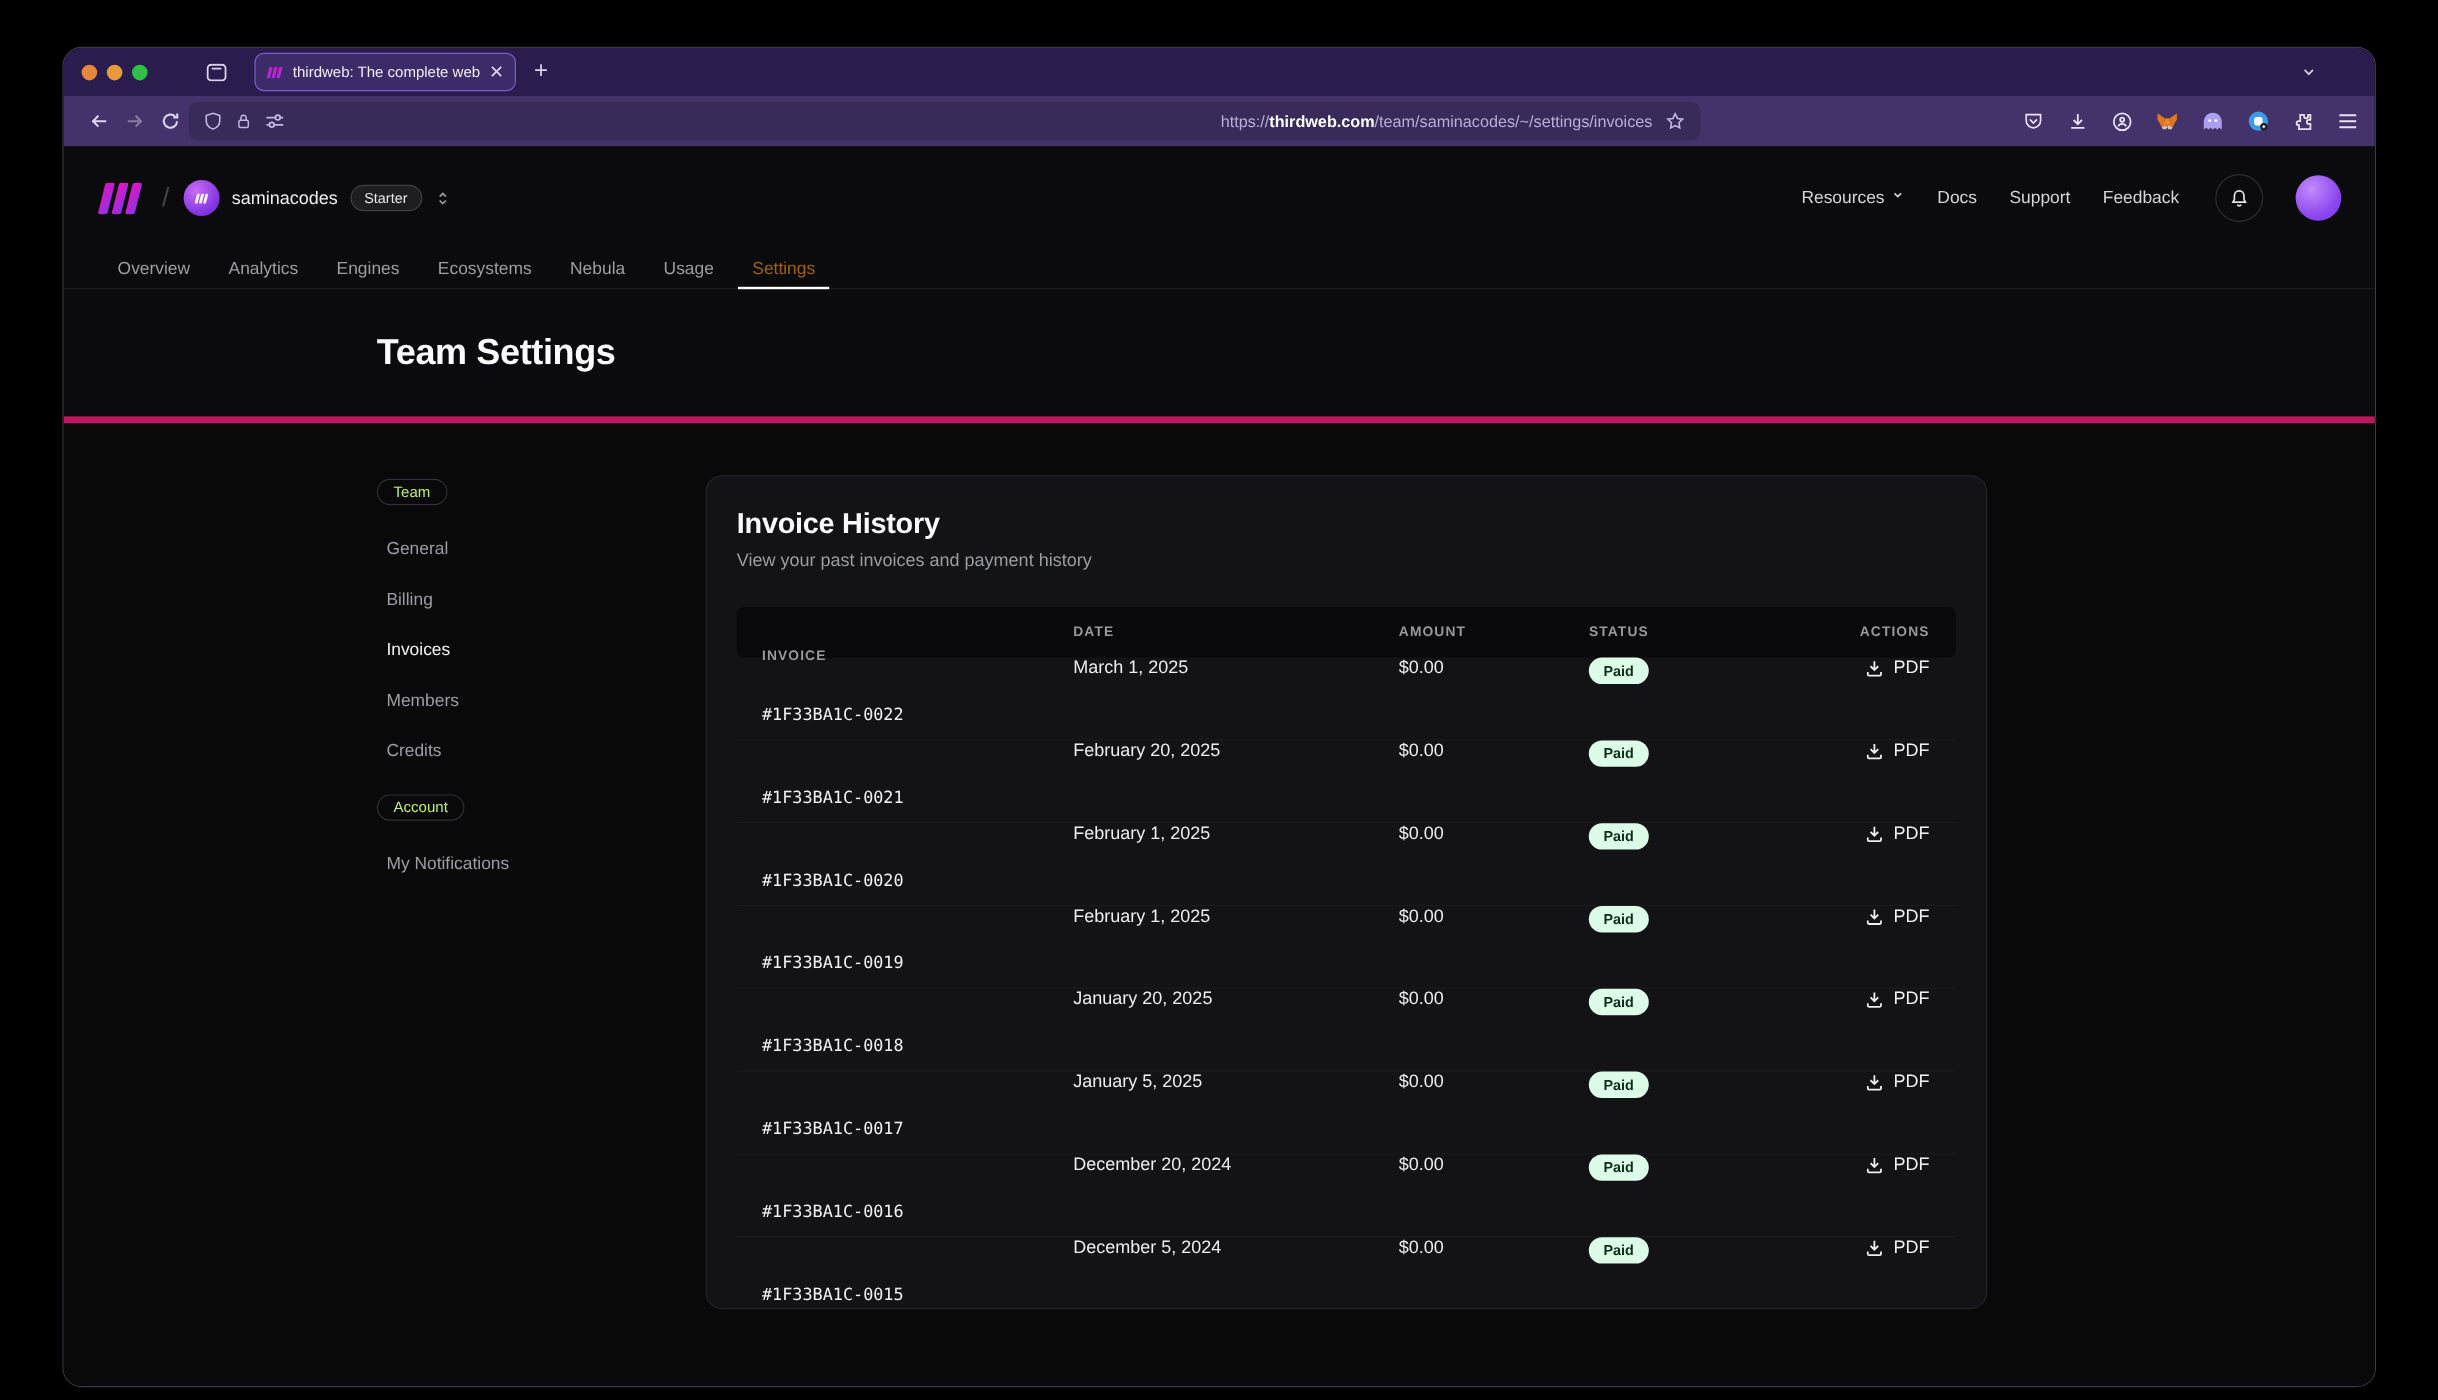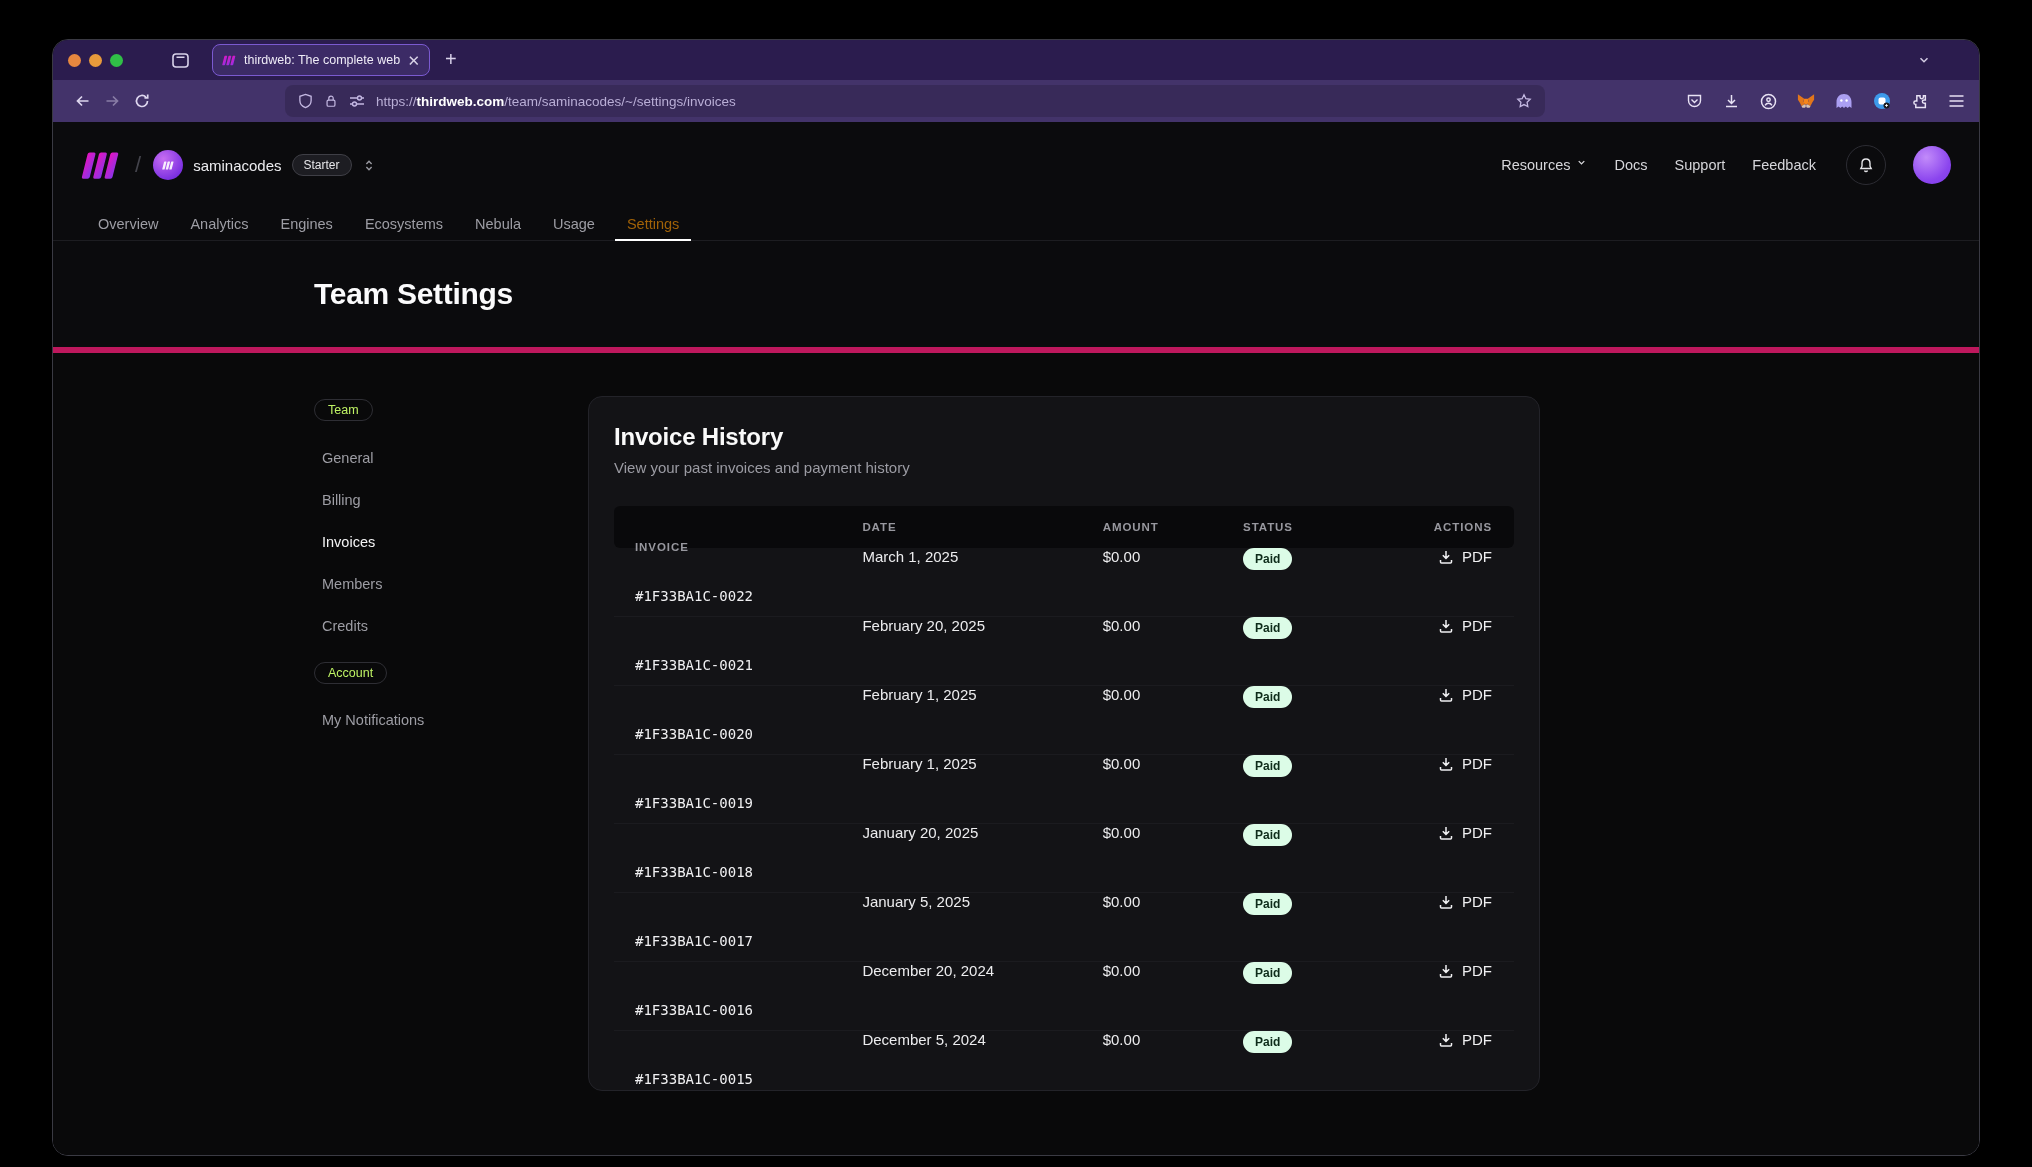--- a/index.html
+++ b/index.html
@@ -27,22 +27,22 @@
   .tab-title { font-size:12.5px; white-space:nowrap; overflow:hidden; flex:1; }
   .tab-close { font-size:15px; color:#d8d2e6; line-height:1; cursor:default; }
   .newtab { position:absolute; left:392px; top:8px; font-size:20px; color:#d9d2ea; font-weight:300; }
   .tablist-chevron { position:absolute; right:48px; top:13px; color:#cfc8e0; display:flex; }
 
   
   .navbar { flex:0 0 42px; background:#43336a; display:flex; align-items:center; padding:0 14px; }
   .navbtn { width:30px; display:flex; justify-content:center; color:#ddd6ee; }
   .navbtn.dim { opacity:.45; }
   .urlbar {
-    flex:0 0 1260px; height:32px; margin-left:128px; background:rgba(0,0,0,.16);
-    border-radius:8px; display:flex; align-items:center; padding:0 13px; gap:11px; color:#c4b8e2;
+    flex:0 0 1260px; height:32px; background:rgba(0,0,0,.16);
+    border-radius:8px; display:flex; align-items:center; padding:0 13px; gap:11px; color:#c4b8e2;text-align:right;
   }
   .urltext { font-size:13.5px; flex:1; white-space:nowrap; overflow:hidden; color:#b9aed6; }
   .urltext .host { color:#ffffff; font-weight:600; }
   .ext { margin-left:auto; display:flex; align-items:center; gap:20px; color:#e8e2f4; }
   .ext > span { display:flex; }
 
   
   .page { flex:1; background:#0b0b0d; display:flex; flex-direction:column; }
   .header-top { flex:0 0 86px; display:flex; align-items:center; padding:0 28px; }
   .hleft { display:flex; align-items:center; gap:12px; }
@@ -74,21 +74,21 @@
   
   .content { flex:1; position:relative; background:#09090a; }
   .sidebar { position:absolute; left:261px; top:46px; width:210px; }
   .pill { display:inline-flex; border:1px solid #2e2e34; color:#bef264; border-radius:999px;
     font-size:12.5px; padding:3px 13px; }
   .side-list { margin-top:16px; }
   .side-item { height:42px; display:flex; align-items:center; padding-left:8px; font-size:14.5px; color:#9d9da4; }
   .side-item.active { color:#f4f4f5; font-weight:500; }
   .acct-pill { margin-top:15px; }
 
-  .card { position:absolute; left:535px; top:43px; width:952px; height:695px;
+  .card { position:absolute; left:535px; top:43px; width:1068px; height:695px;
     background:#131316; border:1px solid #232329; border-radius:14px; padding:26px 25px; overflow:hidden; }
   .card h2 { font-size:24px; font-weight:700; color:#fafafa; margin-bottom:8px; letter-spacing:-.2px; }
   .card .sub { font-size:15px; color:#9b9ba3; margin-bottom:30px; }
 
   .thead { display:flex; align-items:center; height:42px; background:#09090b; border-radius:6px;
     font-size:11.5px; font-weight:700; letter-spacing:.08em; color:#98989f; }
   .col-invoice { width:27.6%; padding-left:21px;margin-top:40px; }
   .col-date    { width:26.7%; }
   .col-amount  { width:15.6%; }
   .col-status  { width:18%; }

